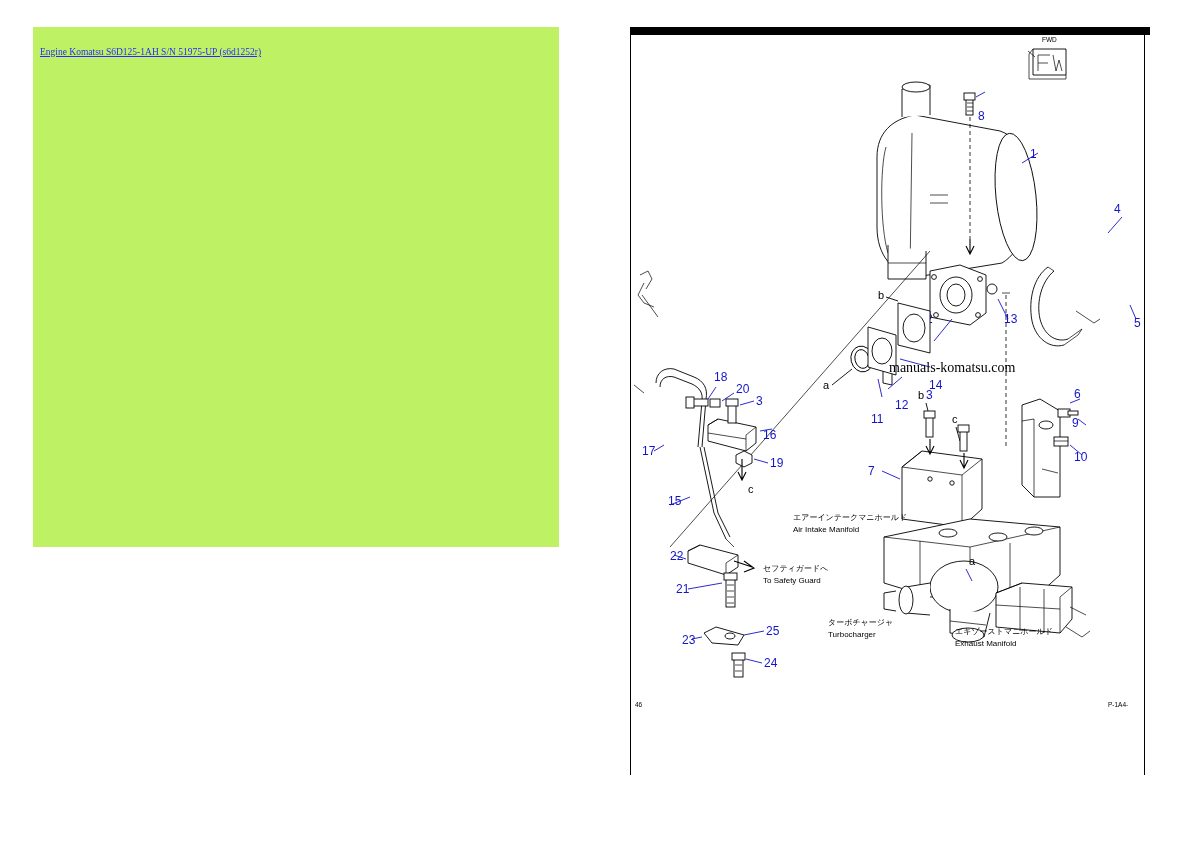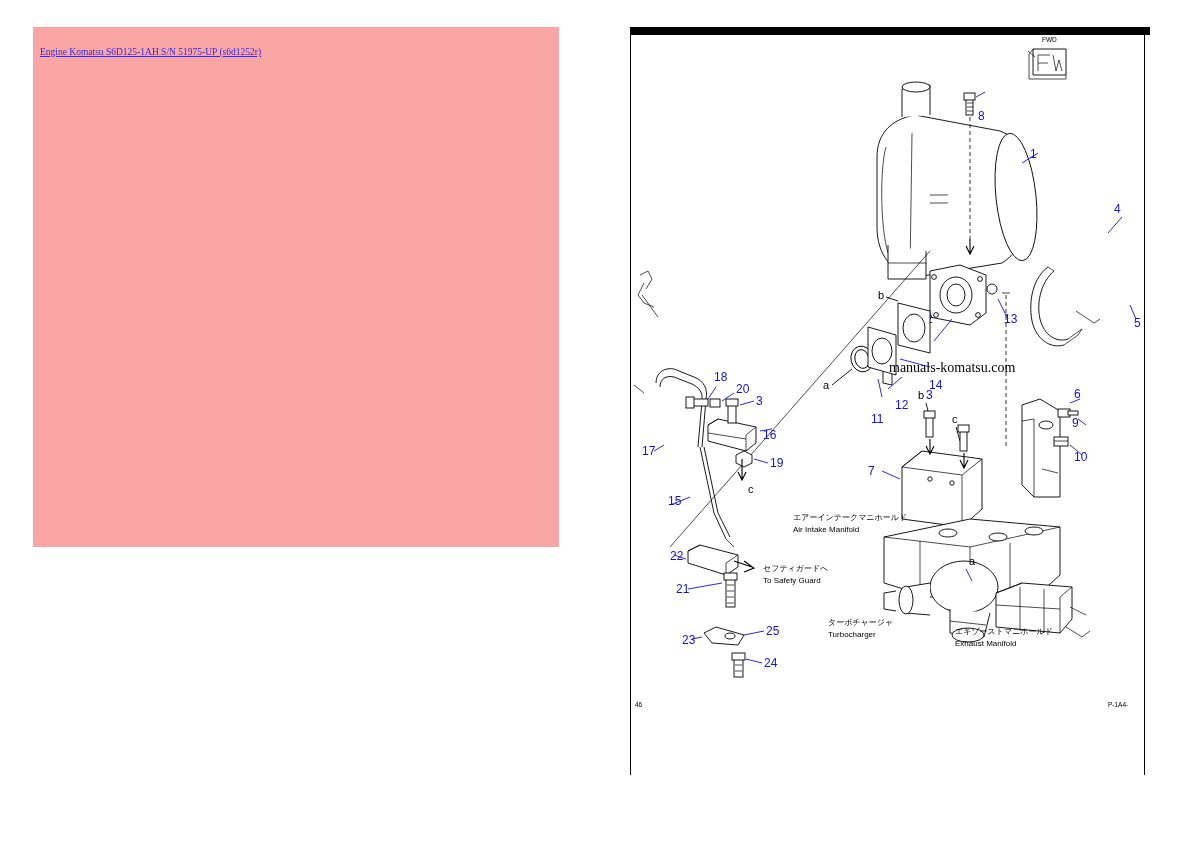--- a/index.html
+++ b/index.html
@@ -1,21 +1,21 @@
 <!DOCTYPE html>
 <html><head>
 <meta charset="utf-8">
 <style>
   html,body{margin:0;padding:0;background:#ffffff;}
   body{width:1190px;height:842px;position:relative;font-family:"Liberation Sans",sans-serif;overflow:hidden;}
 
   
   #left-panel{
     position:absolute;left:33px;top:27px;width:526px;height:520px;
-    background:#fca5a5;
+    background:#bef264;
   }
   #left-title{
     position:absolute;left:7px;top:20px;
     font-size:9.5px;color:#2a2aff;white-space:nowrap;
     text-decoration:underline;
     font-family:"Liberation Serif",serif;
   }
   #left-title .t2{color:#2a2aff;}
 
   

